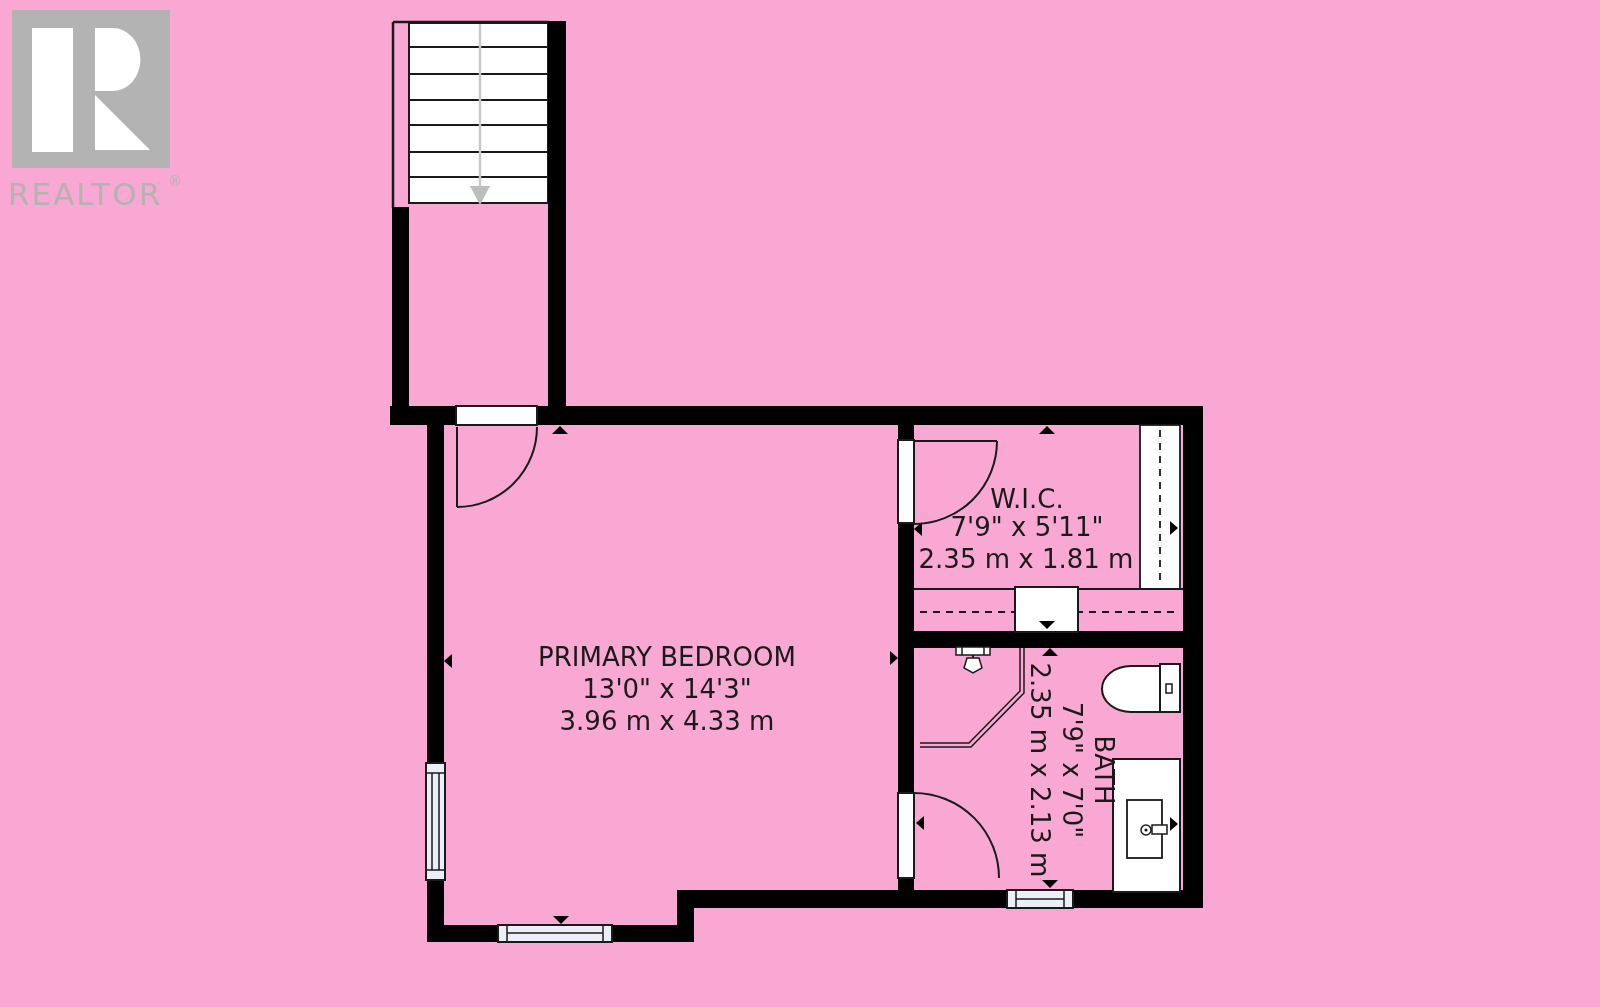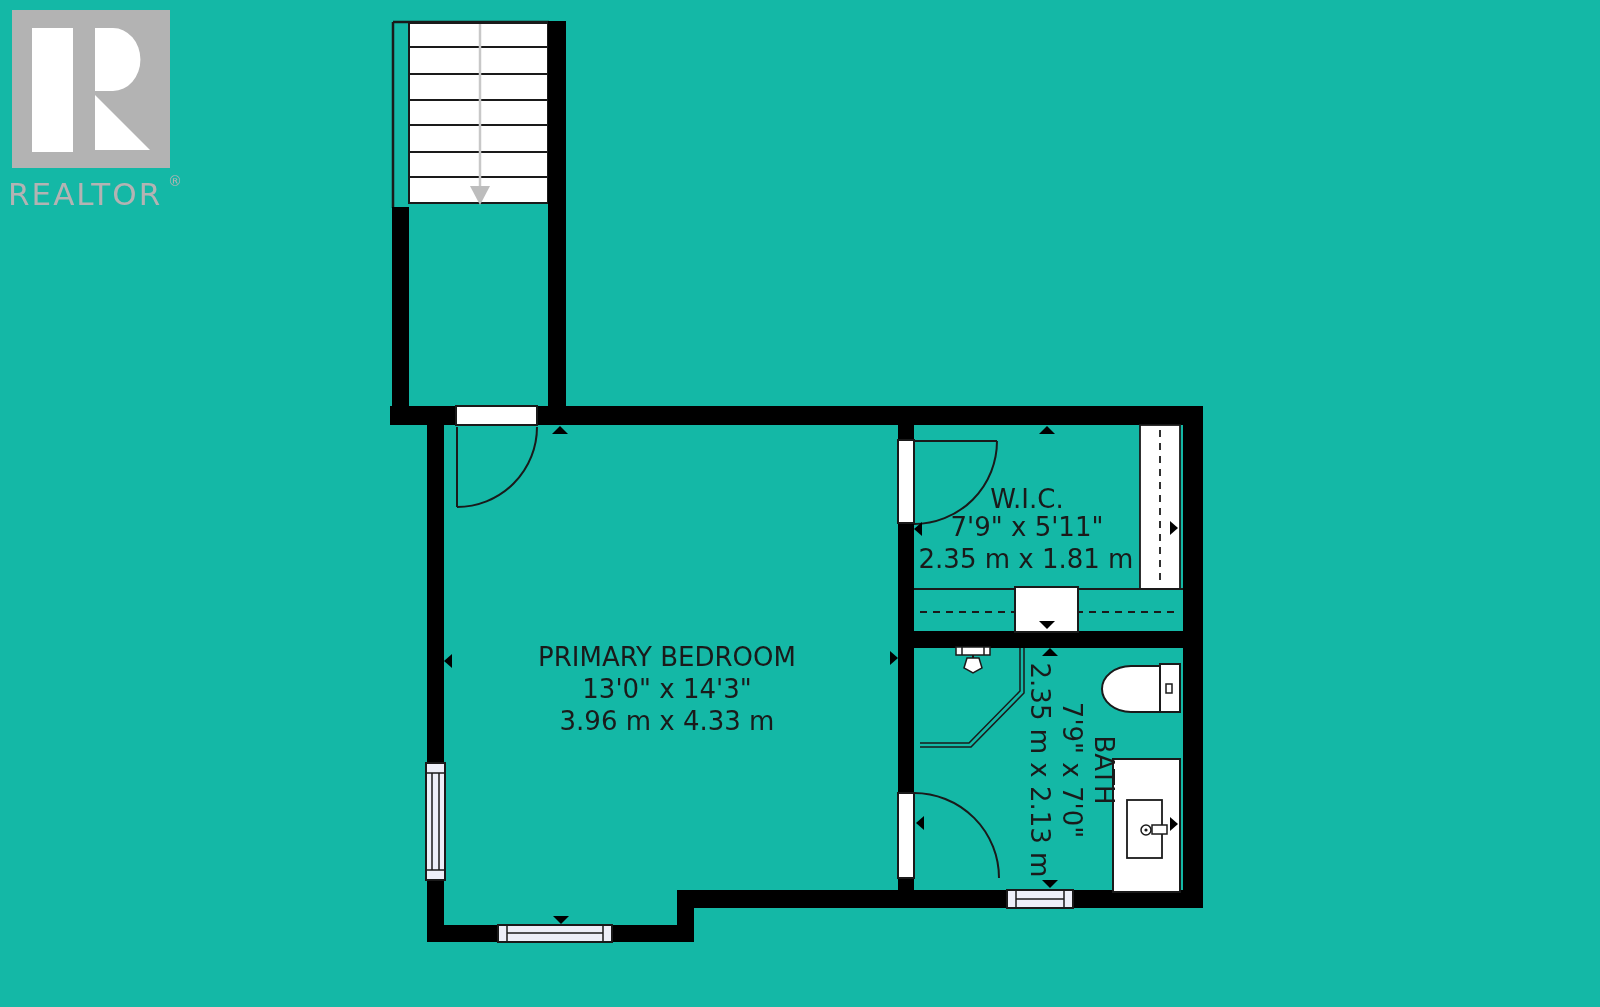--- a/index.html
+++ b/index.html
@@ -1,16 +1,16 @@
 <!DOCTYPE html>
 <html><head>
 <meta charset="utf-8">
 <style>
   html,body{margin:0;padding:0;background:#ffffff;}
-  .page{position:relative;width:1600px;height:1007px;background:#14b8a6;overflow:hidden;
+  .page{position:relative;width:1600px;height:1007px;background:#f9a8d4;overflow:hidden;
         font-family:"DejaVu Sans", sans-serif;}
   svg{position:absolute;left:0;top:0;}
   svg text{font-family:"DejaVu Sans", sans-serif;fill:#1a1a1a;}
   .room-name, .room-dim{font-size:26px;}
   .logo-text{font-size:31px;fill:#b3b3b3;letter-spacing:2px;}
   .logo-reg{font-size:14px;fill:#b3b3b3;}
 </style>
 </head>
 <body>
 

